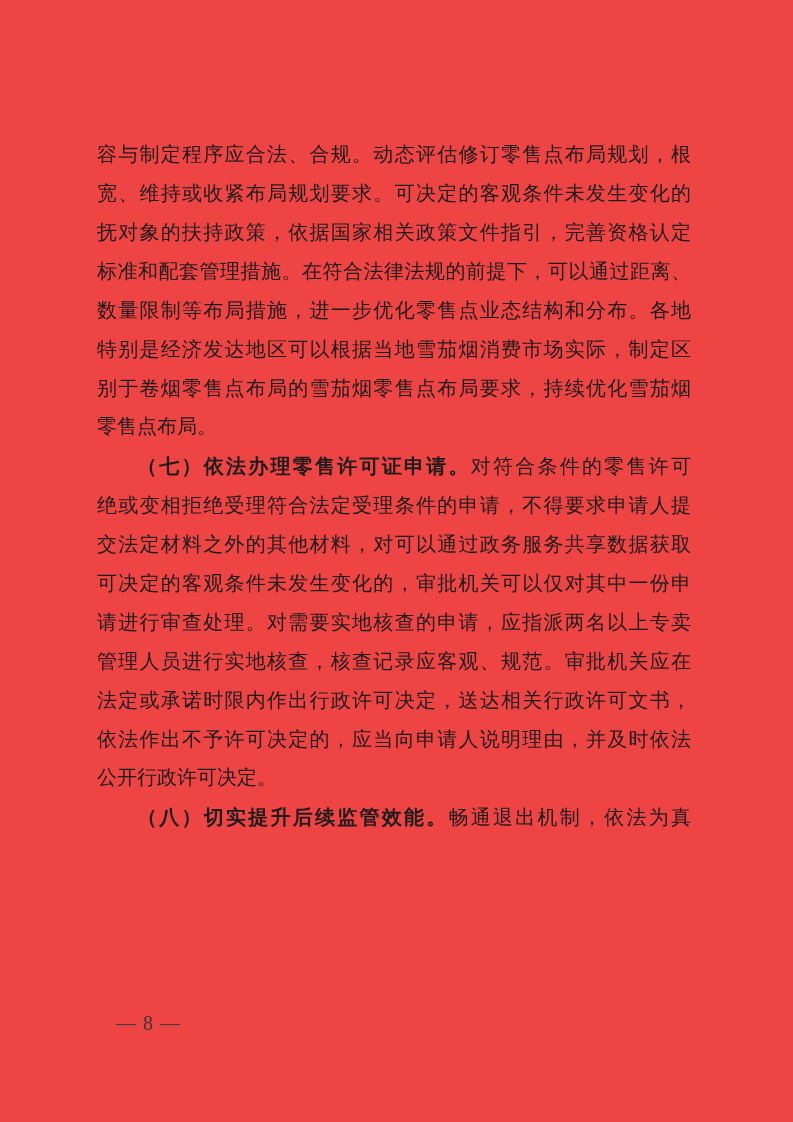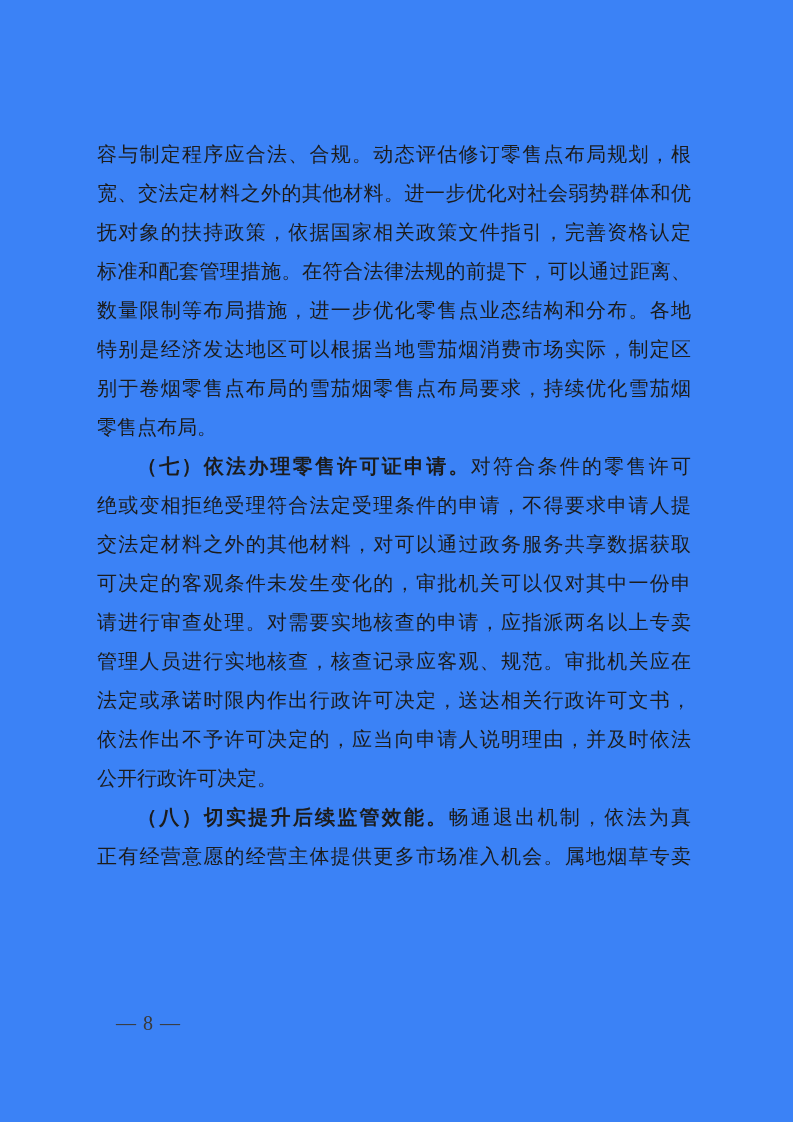--- a/index.html
+++ b/index.html
@@ -4,21 +4,21 @@
 <style>
   html, body {
     margin: 0;
     padding: 0;
     background: #ffffff;
   }
   .page {
     position: relative;
     width: 793px;
     height: 1122px;
-    background: #3b82f6;
+    background: #ef4444;
     overflow: hidden;
     font-family: "Liberation Serif", "DejaVu Serif", serif;
     color: #1c1c1c;
   }
   .doc-body {
     position: absolute;
     left: 97px;
     top: 135px;
     width: 594px;
   }
@@ -28,20 +28,21 @@
     font-size: 20px;
     letter-spacing: 0;
     text-align: justify;
     text-align-last: justify;
     white-space: normal;
     color: #1c1c1c;
   }
   .line.no-justify {
     text-align: left;
     text-align-last: left;
+    font-family: Liberation Mono, monospace;
   }
   .line.indent {
     text-indent: 2em;
   }
   .seg.bold {
     font-weight: bold;
   }
   .page-number {
     position: absolute;
     left: 116px;
@@ -52,33 +53,32 @@
     letter-spacing: 1px;
     color: #3a3a3a;
   }
 </style>
 </head>
 <body>
 
 <div class="page">
   <div class="doc-body">
       <div class="line"><span class="seg">容与制定程序应合法、合规。动态评估修订零售点布局规划，根</span></div>
-      <div class="line"><span class="seg">宽、交法定材料之外的其他材料。进一步优化对社会弱势群体和优</span></div>
+      <div class="line"><span class="seg">宽、维持或收紧布局规划要求。可决定的客观条件未发生变化的</span></div>
       <div class="line"><span class="seg">抚对象的扶持政策，依据国家相关政策文件指引，完善资格认定</span></div>
       <div class="line"><span class="seg">标准和配套管理措施。在符合法律法规的前提下，可以通过距离、</span></div>
       <div class="line"><span class="seg">数量限制等布局措施，进一步优化零售点业态结构和分布。各地</span></div>
       <div class="line"><span class="seg">特别是经济发达地区可以根据当地雪茄烟消费市场实际，制定区</span></div>
       <div class="line"><span class="seg">别于卷烟零售点布局的雪茄烟零售点布局要求，持续优化雪茄烟</span></div>
       <div class="line no-justify"><span class="seg">零售点布局。</span></div>
       <div class="line indent"><span class="seg bold">（七）依法办理零售许可证申请。</span><span class="seg">对符合条件的零售许可</span></div>
       <div class="line"><span class="seg">绝或变相拒绝受理符合法定受理条件的申请，不得要求申请人提</span></div>
       <div class="line"><span class="seg">交法定材料之外的其他材料，对可以通过政务服务共享数据获取</span></div>
       <div class="line"><span class="seg">可决定的客观条件未发生变化的，审批机关可以仅对其中一份申</span></div>
       <div class="line"><span class="seg">请进行审查处理。对需要实地核查的申请，应指派两名以上专卖</span></div>
       <div class="line"><span class="seg">管理人员进行实地核查，核查记录应客观、规范。审批机关应在</span></div>
       <div class="line"><span class="seg">法定或承诺时限内作出行政许可决定，送达相关行政许可文书，</span></div>
       <div class="line"><span class="seg">依法作出不予许可决定的，应当向申请人说明理由，并及时依法</span></div>
       <div class="line no-justify"><span class="seg">公开行政许可决定。</span></div>
       <div class="line indent"><span class="seg bold">（八）切实提升后续监管效能。</span><span class="seg">畅通退出机制，依法为真</span></div>
-      <div class="line"><span class="seg">正有经营意愿的经营主体提供更多市场准入机会。属地烟草专卖</span></div>
     </div>
   <div class="page-number">— 8 —</div>
 </div>
 
 </body></html>

